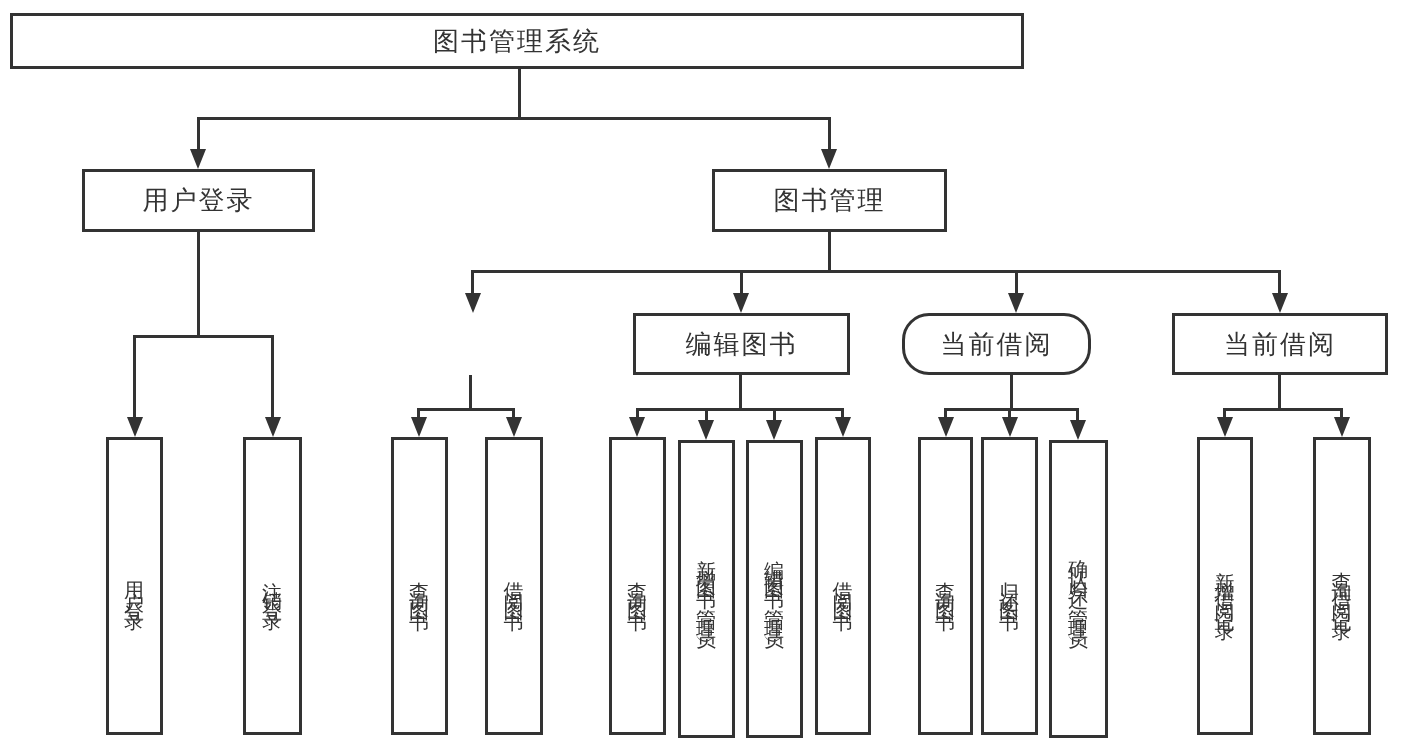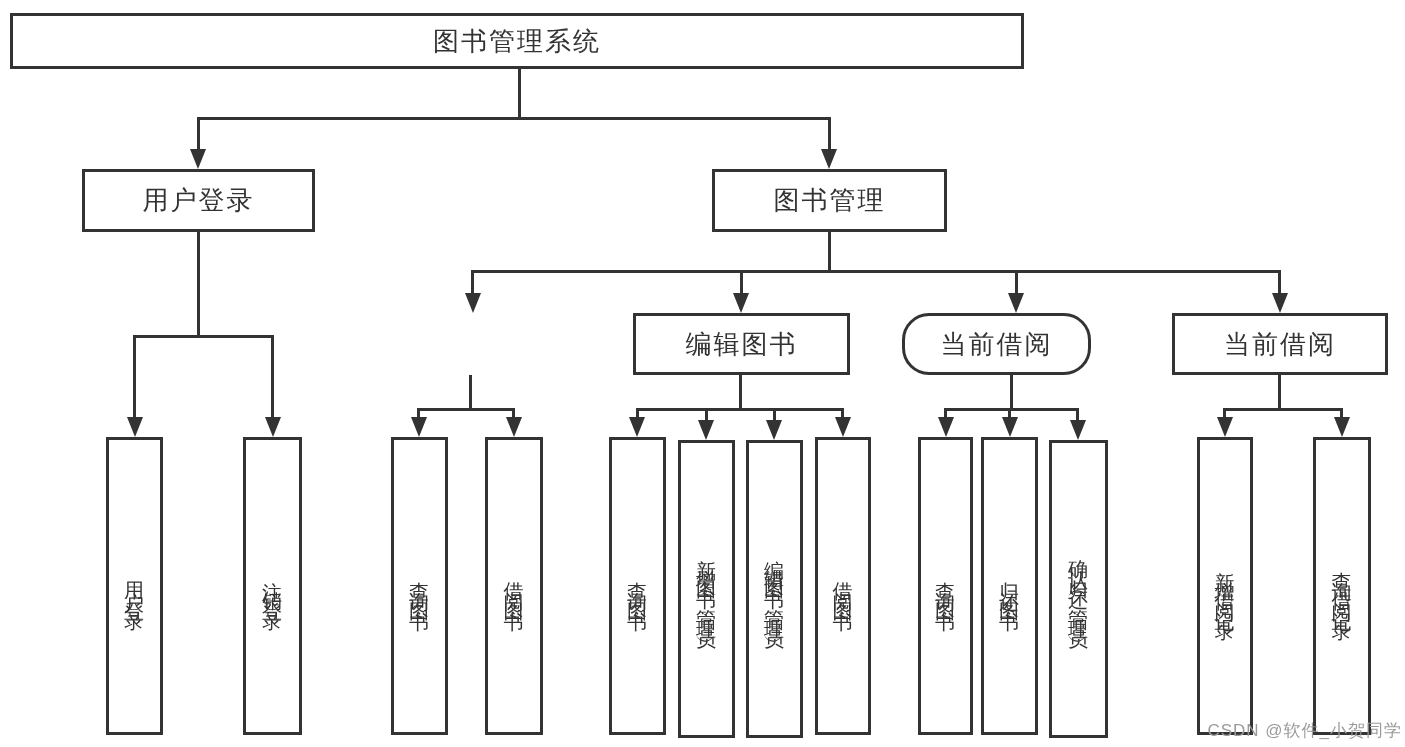--- a/index.html
+++ b/index.html
@@ -151,15 +151,14 @@
     <span>确认归还（管理员）</span>
   </div>
 
   <div class="box vbox" style="left:1197px; top:437px; width:56px; height:298px;">
     <span>新增借阅记录</span>
   </div>
   <div class="box vbox" style="left:1313px; top:437px; width:58px; height:298px;">
     <span>查询借阅记录</span>
   </div>
 
-  <div class="watermark">CSDN @软件_小贺同学</div>
 
 </div>
 
 </body></html>

